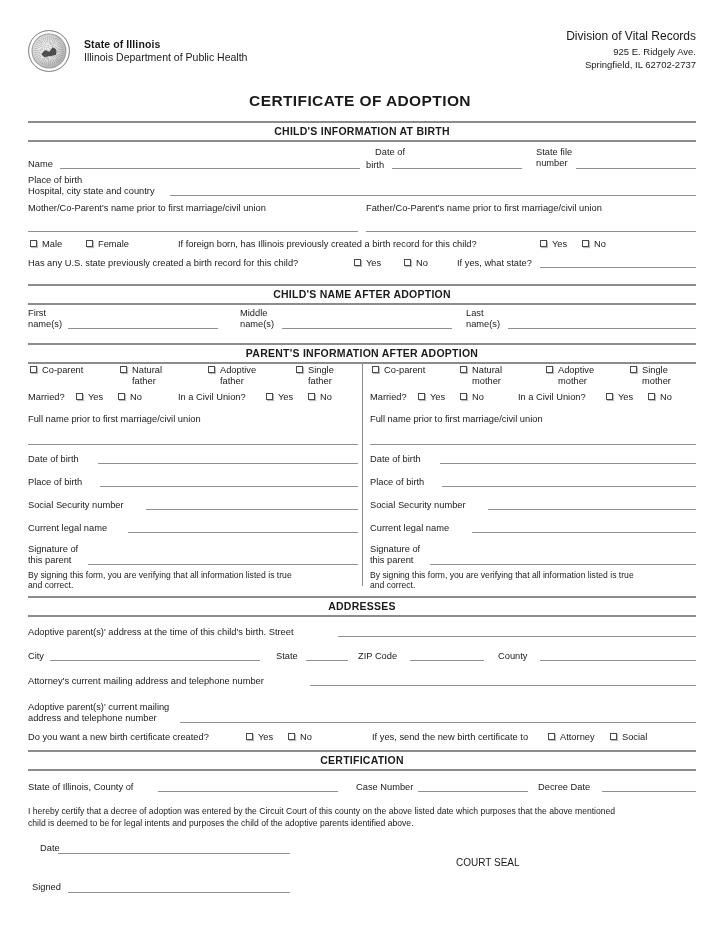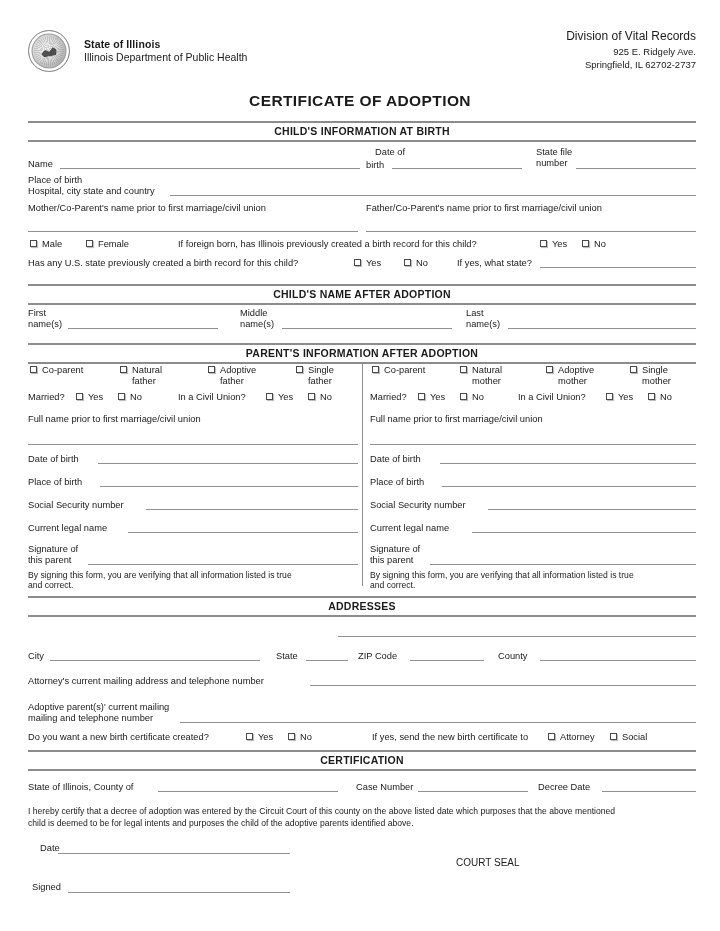--- a/index.html
+++ b/index.html
@@ -349,39 +349,40 @@
   <div class="t2" style="left:370px; top:555px;">this parent</div>
   <div class="rule" style="left:430px; top:564px; width:266px;"></div>
 
   <div class="t small" style="left:370px; top:570px;">By signing this form, you are verifying that all information listed is true</div>
   <div class="t small" style="left:370px; top:580px;">and correct.</div>
 
   <div class="section-band" style="top:596px;">
     <span>ADDRESSES</span>
   </div>
 
+  <div class="t" style="left:28px; top:627px;">Adoptive parent(s)' address at the time of this child's birth.  Street</div>
   <div class="rule" style="left:338px; top:636px; width:358px;"></div>
 
   <div class="t" style="left:28px; top:651px;">City</div>
   <div class="rule" style="left:50px; top:660px; width:210px;"></div>
 
   <div class="t" style="left:276px; top:651px;">State</div>
   <div class="rule" style="left:306px; top:660px; width:42px;"></div>
 
   <div class="t" style="left:358px; top:651px;">ZIP Code</div>
   <div class="rule" style="left:410px; top:660px; width:74px;"></div>
 
   <div class="t" style="left:498px; top:651px;">County</div>
   <div class="rule" style="left:540px; top:660px; width:156px;"></div>
 
   <div class="t" style="left:28px; top:676px;">Attorney's current mailing address and telephone number</div>
   <div class="rule" style="left:310px; top:685px; width:386px;"></div>
 
   <div class="t2" style="left:28px; top:702px;">Adoptive parent(s)' current mailing</div>
-  <div class="t2" style="left:28px; top:713px;">mailing and telephone number</div>
+  <div class="t2" style="left:28px; top:713px;">address and telephone number</div>
   <div class="rule" style="left:180px; top:722px; width:516px;"></div>
 
   <div class="t" style="left:28px; top:732px;">Do you want a new birth certificate created?</div>
   <div class="cb" style="left:246px; top:733px;"></div>
   <div class="t" style="left:258px; top:732px;">Yes</div>
   <div class="cb" style="left:288px; top:733px;"></div>
   <div class="t" style="left:300px; top:732px;">No</div>
 
   <div class="t" style="left:372px; top:732px;">If yes, send the new birth certificate to</div>
   <div class="cb" style="left:548px; top:733px;"></div>

